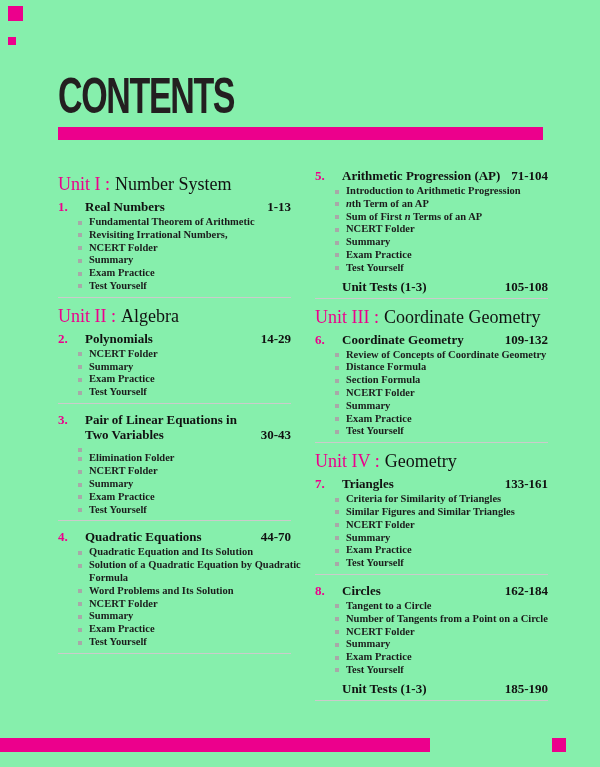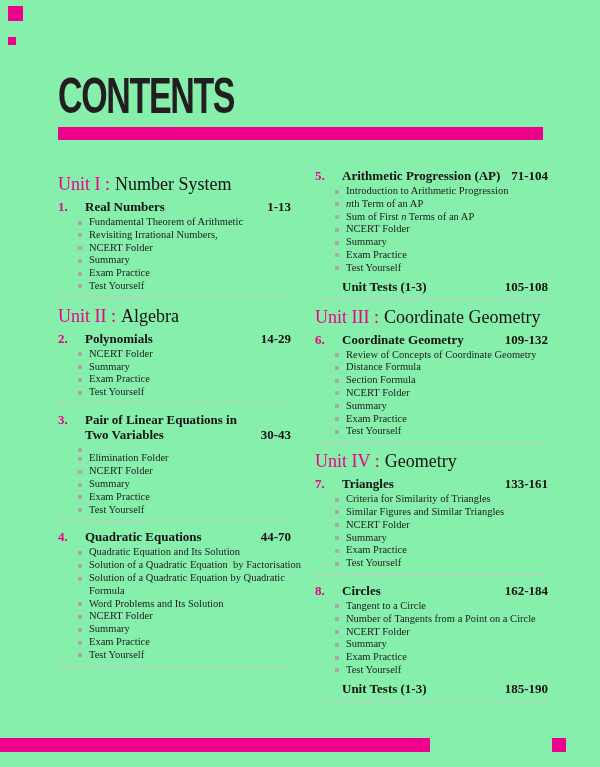--- a/index.html
+++ b/index.html
@@ -54,21 +54,21 @@
 
   .ch-items{list-style:none;margin:2px 0 4px 0;padding:0 0 0 20px;}
   .ch-item{
     display:flex;align-items:flex-start;
     font-size:10.5px;line-height:12.8px;color:var(--text);
   }
   .bullet{
     flex:none;width:4px;height:4px;background:var(--bullet);
     margin:4.5px 7px 0 0;
   }
-  .item-text{white-space:pre;}
+  .item-text{white-space:pre;font-weight:bold;}
   .item-text i{font-style:italic;}
 
   .unit-tests-row{
     display:flex;justify-content:space-between;align-items:baseline;
     font-size:13px;font-weight:bold;line-height:15px;color:#111;
     padding-left:27px;margin:2px 0 4px 0;font-family:Liberation Serif, serif;
   }
   .divider{border-top:1px solid var(--divider);margin:3px 0 8px 0;height:0;}
 </style>
 </head>
@@ -185,24 +185,20 @@
       <span class="ch-title">Quadratic Equations</span>
       <span class="ch-pages">44-70</span>
     </div>
     <ul class="ch-items">
             <li class="ch-item">
               <span class="bullet"></span>
               <span class="item-text">Quadratic Equation and Its Solution</span>
             </li>
             <li class="ch-item">
               <span class="bullet"></span>
-              <span class="item-text">Solution of a Quadratic Equation  by Factorisation</span>
-            </li>
-            <li class="ch-item">
-              <span class="bullet"></span>
               <span class="item-text">Solution of a Quadratic Equation by Quadratic
 Formula</span>
             </li>
             <li class="ch-item">
               <span class="bullet"></span>
               <span class="item-text">Word Problems and Its Solution</span>
             </li>
             <li class="ch-item">
               <span class="bullet"></span>
               <span class="item-text">NCERT Folder</span>

